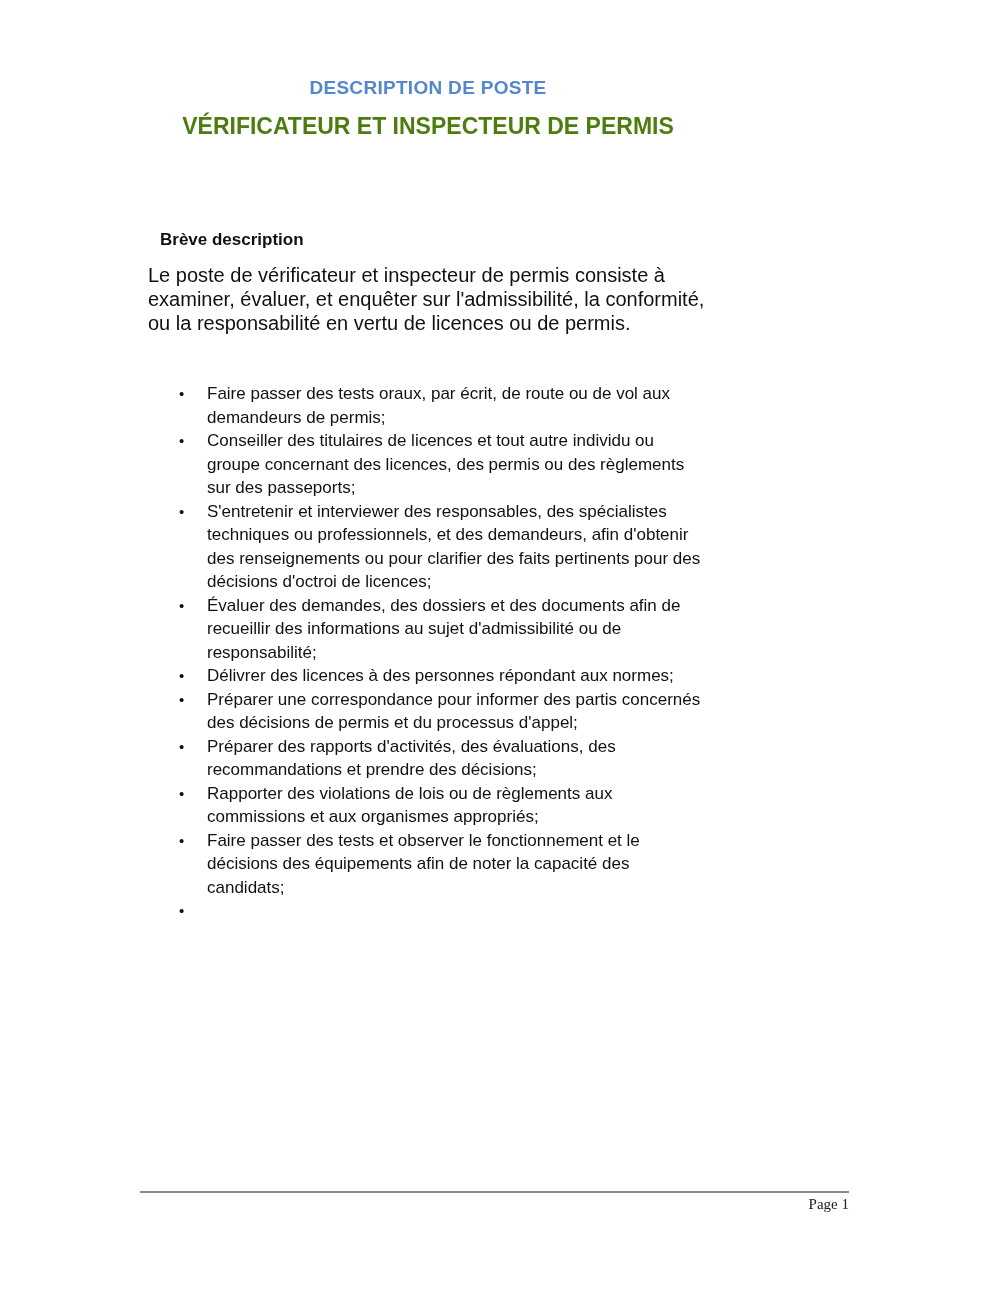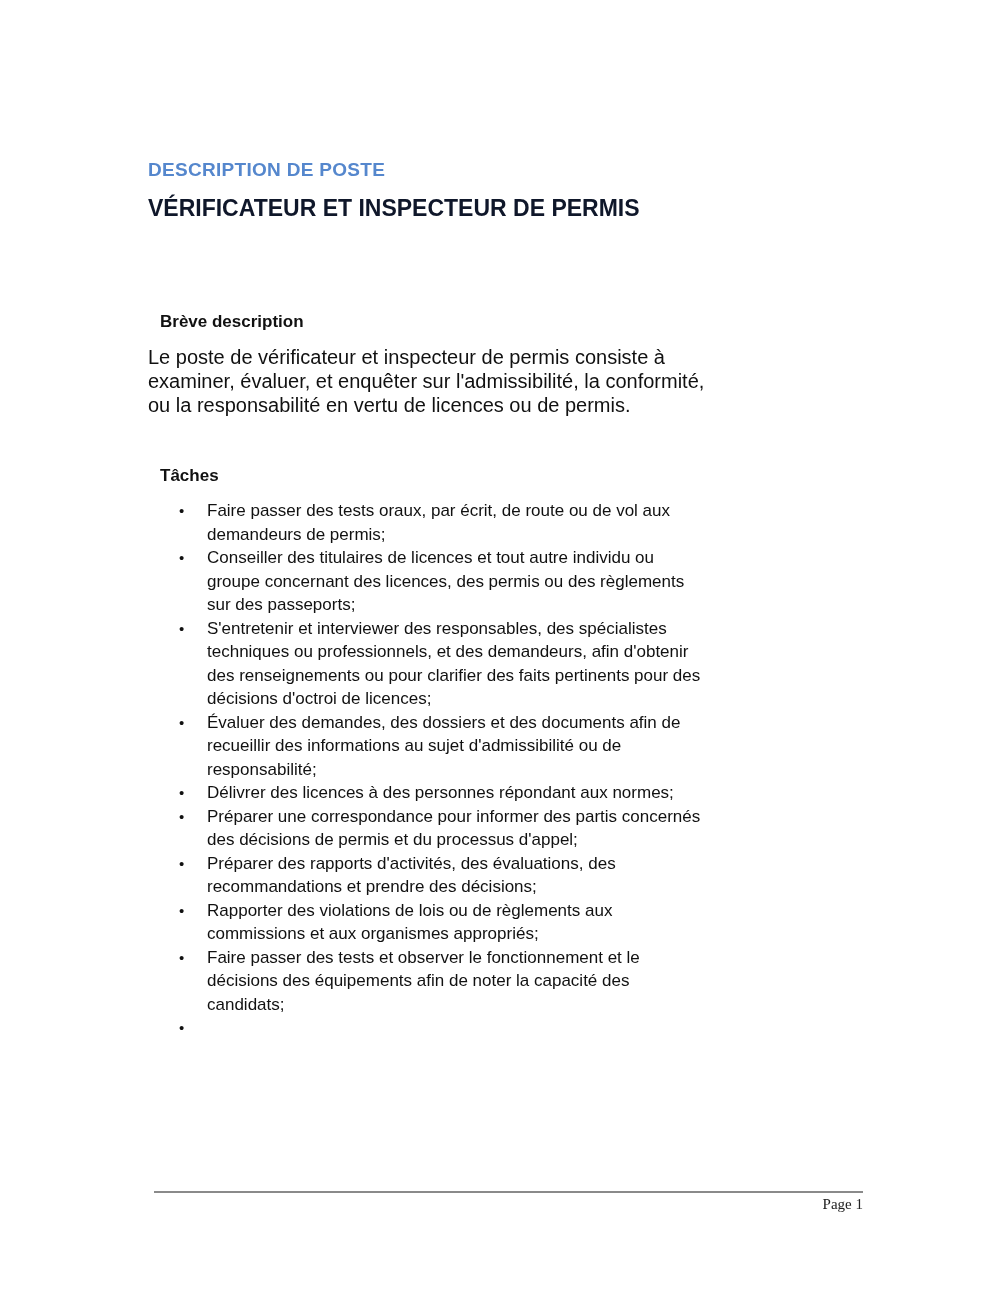--- a/index.html
+++ b/index.html
@@ -7,38 +7,37 @@
     position: relative;
     width: 1000px;
     height: 1290px;
     background: #ffffff;
     font-family: "Liberation Sans", sans-serif;
     color: #111111;
     overflow: hidden;
     box-sizing: border-box;
   }
   .titles {
-    padding-top: 114px;
+    padding-top: 76px;
     margin-left: 148px;
     width: 560px;
-    text-align: left;
-    margin-top: 44px;
+    text-align: center;
   }
   .subtitle {
     font-size: 19px;
     font-weight: bold;
     line-height: 23px;
     letter-spacing: 0.3px;
   }
   .title {
     font-size: 23px;
     font-weight: bold;
     line-height: 28px;
     margin: 13px 0 0 0;
-    color: #0f172a;
+    color: #4d7c0f;
   }
   .section { margin-left: 148px; width: 560px; }
   .brief { margin-top: 88px; }
   .tasks { margin-top: 47px; }
   .section-heading {
     font-size: 17px;
     font-weight: bold;
     line-height: 23px;
     margin: 12px;
   }
@@ -59,21 +58,21 @@
     line-height: 23.5px;
   }
   .task-bullet {
     position: absolute;
     left: 31px;
     top: 0;
     font-size: 15px;
   }
   .footer {
     position: absolute;
-    left: 154px;
+    left: 140px;
     top: 1191px;
     width: 709px;
   }
   .footer-rule {
     height: 2px;
     background: #8a8a8a;
   }
   .footer-page {
     margin-top: 3px;
     text-align: right;
@@ -91,21 +90,20 @@
     <div class="subtitle" style="color: rgb(85, 135, 205);">DESCRIPTION DE POSTE</div>
     <h1 class="title">VÉRIFICATEUR ET INSPECTEUR DE PERMIS</h1>
   </header>
 
   <section class="section brief">
     <h2 class="section-heading">Brève description</h2>
     <p class="body-text">Le poste de vérificateur et inspecteur de permis consiste à examiner, évaluer, et enquêter sur l'admissibilité, la conformité, ou la responsabilité en vertu de licences ou de permis.</p>
   </section>
 
   <section class="section tasks">
-    <h2 class="section-heading">Tâches</h2>
     <ul class="task-list">
       <li class="task-item"><span class="task-bullet">•</span><span class="task-text">Faire passer des tests oraux, par écrit, de route ou de vol aux demandeurs de permis;</span></li>
       <li class="task-item"><span class="task-bullet">•</span><span class="task-text">Conseiller des titulaires de licences et tout autre individu ou groupe concernant des licences, des permis ou des règlements sur des passeports;</span></li>
       <li class="task-item"><span class="task-bullet">•</span><span class="task-text">S'entretenir et interviewer des responsables, des spécialistes techniques ou professionnels, et des demandeurs, afin d'obtenir des renseignements ou pour clarifier des faits pertinents pour des décisions d'octroi de licences;</span></li>
       <li class="task-item"><span class="task-bullet">•</span><span class="task-text">Évaluer des demandes, des dossiers et des documents afin de recueillir des informations au sujet d'admissibilité ou de responsabilité;</span></li>
       <li class="task-item"><span class="task-bullet">•</span><span class="task-text">Délivrer des licences à des personnes répondant aux normes;</span></li>
       <li class="task-item"><span class="task-bullet">•</span><span class="task-text">Préparer une correspondance pour informer des partis concernés des décisions de permis et du processus d'appel;</span></li>
       <li class="task-item"><span class="task-bullet">•</span><span class="task-text">Préparer des rapports d'activités, des évaluations, des recommandations et prendre des décisions;</span></li>
       <li class="task-item"><span class="task-bullet">•</span><span class="task-text">Rapporter des violations de lois ou de règlements aux commissions et aux organismes appropriés;</span></li>
       <li class="task-item"><span class="task-bullet">•</span><span class="task-text">Faire passer des tests et observer le fonctionnement et le décisions des équipements afin de noter la capacité des candidats;</span></li>

